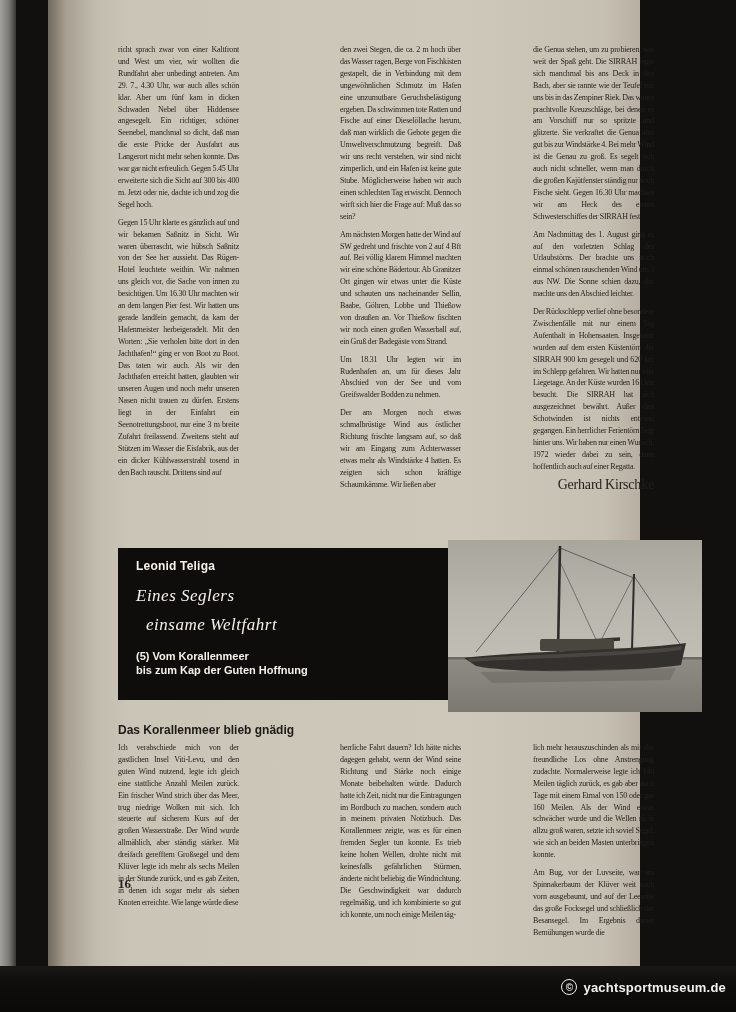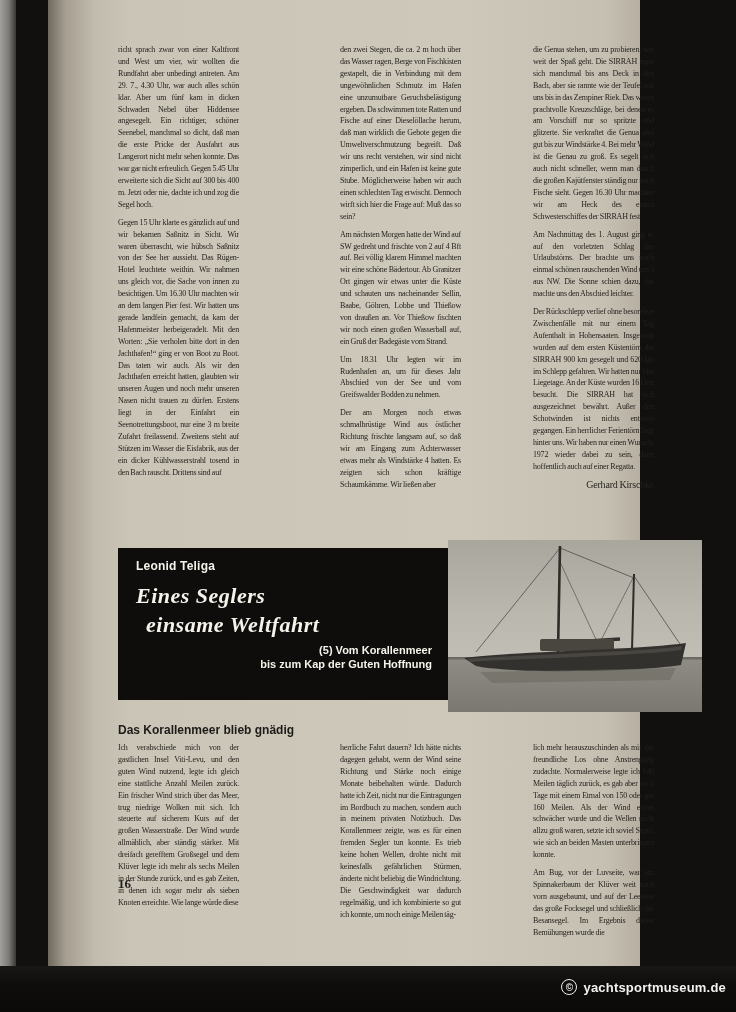--- a/index.html
+++ b/index.html
@@ -21,37 +21,37 @@
     position:absolute; width:121px;
     font-size:8px; line-height:11.9px; letter-spacing:-0.2px; word-spacing:-0.4px;
     text-align:justify; color:#211f1c;
     hyphens:auto; overflow:hidden;
   }
   .col p + p { margin-top:6px; }
   .top-col { top:44px; height:490px; }
   .c1 { left:70px; }
   .c2 { left:292px; }
   .c3 { left:485px; }
-  .author { text-align:right; margin-top:8px; font-size:10px; }
+  .author { text-align:right; margin-top:8px; font-size:14px; }
   .feature-box {
     position:absolute; left:70px; top:548px; width:330px; height:152px;
     background:#0e0d0b; color:#f5f2ea; padding:11px 16px 10px 18px;
   }
   .feature-kicker {
     font-family:"Liberation Sans", sans-serif; font-weight:bold;
     font-size:12px; letter-spacing:0.2px; margin-bottom:8px;
   }
   .feature-title {
-    font-style:italic; font-weight:bold; font-size:22px; line-height:29px;
+    font-style:italic; font-weight:normal; font-size:17px; line-height:29px;
     letter-spacing:0.5px;
   }
   .feature-title .line2 { padding-left:10px; display:block; }
   .feature-sub {
     font-family:"Liberation Sans", sans-serif; font-weight:bold;
-    font-size:11px; line-height:14px; margin-top:4px;text-align:right;
+    font-size:11px; line-height:14px; margin-top:10px;
   }
   .photo {
     position:absolute; left:400px; top:540px; width:254px; height:172px;
     display:block;
   }
   .bottom-heading {
     position:absolute; left:70px; top:723px;
     font-family:"Liberation Sans", sans-serif; font-weight:bold;
     font-size:12px; color:#1d1b18;
   }

